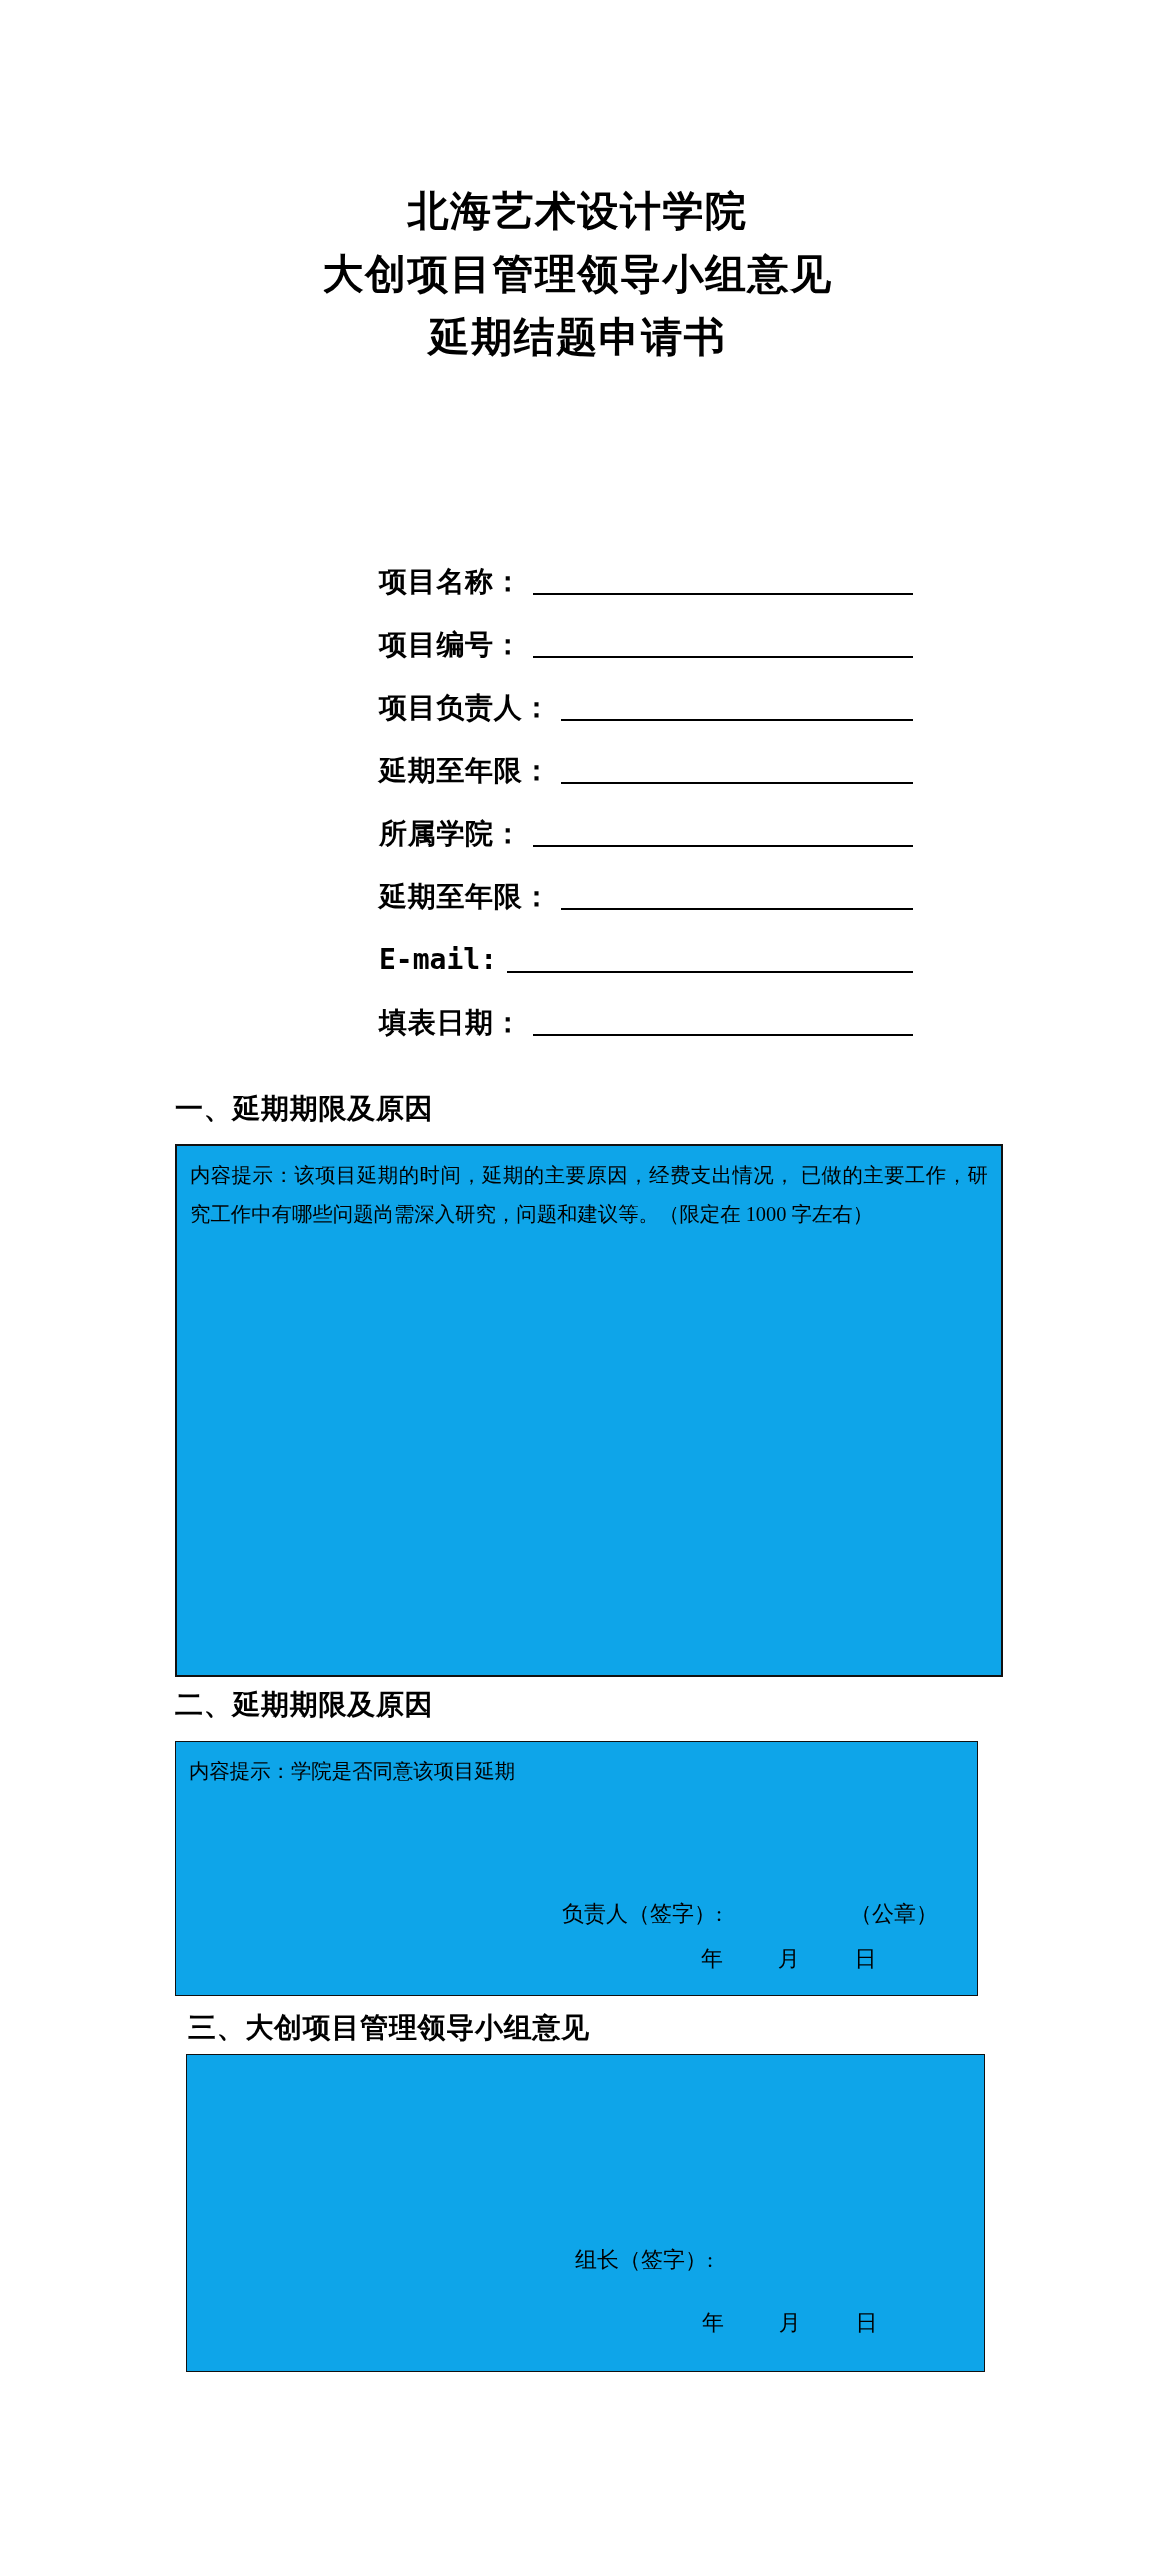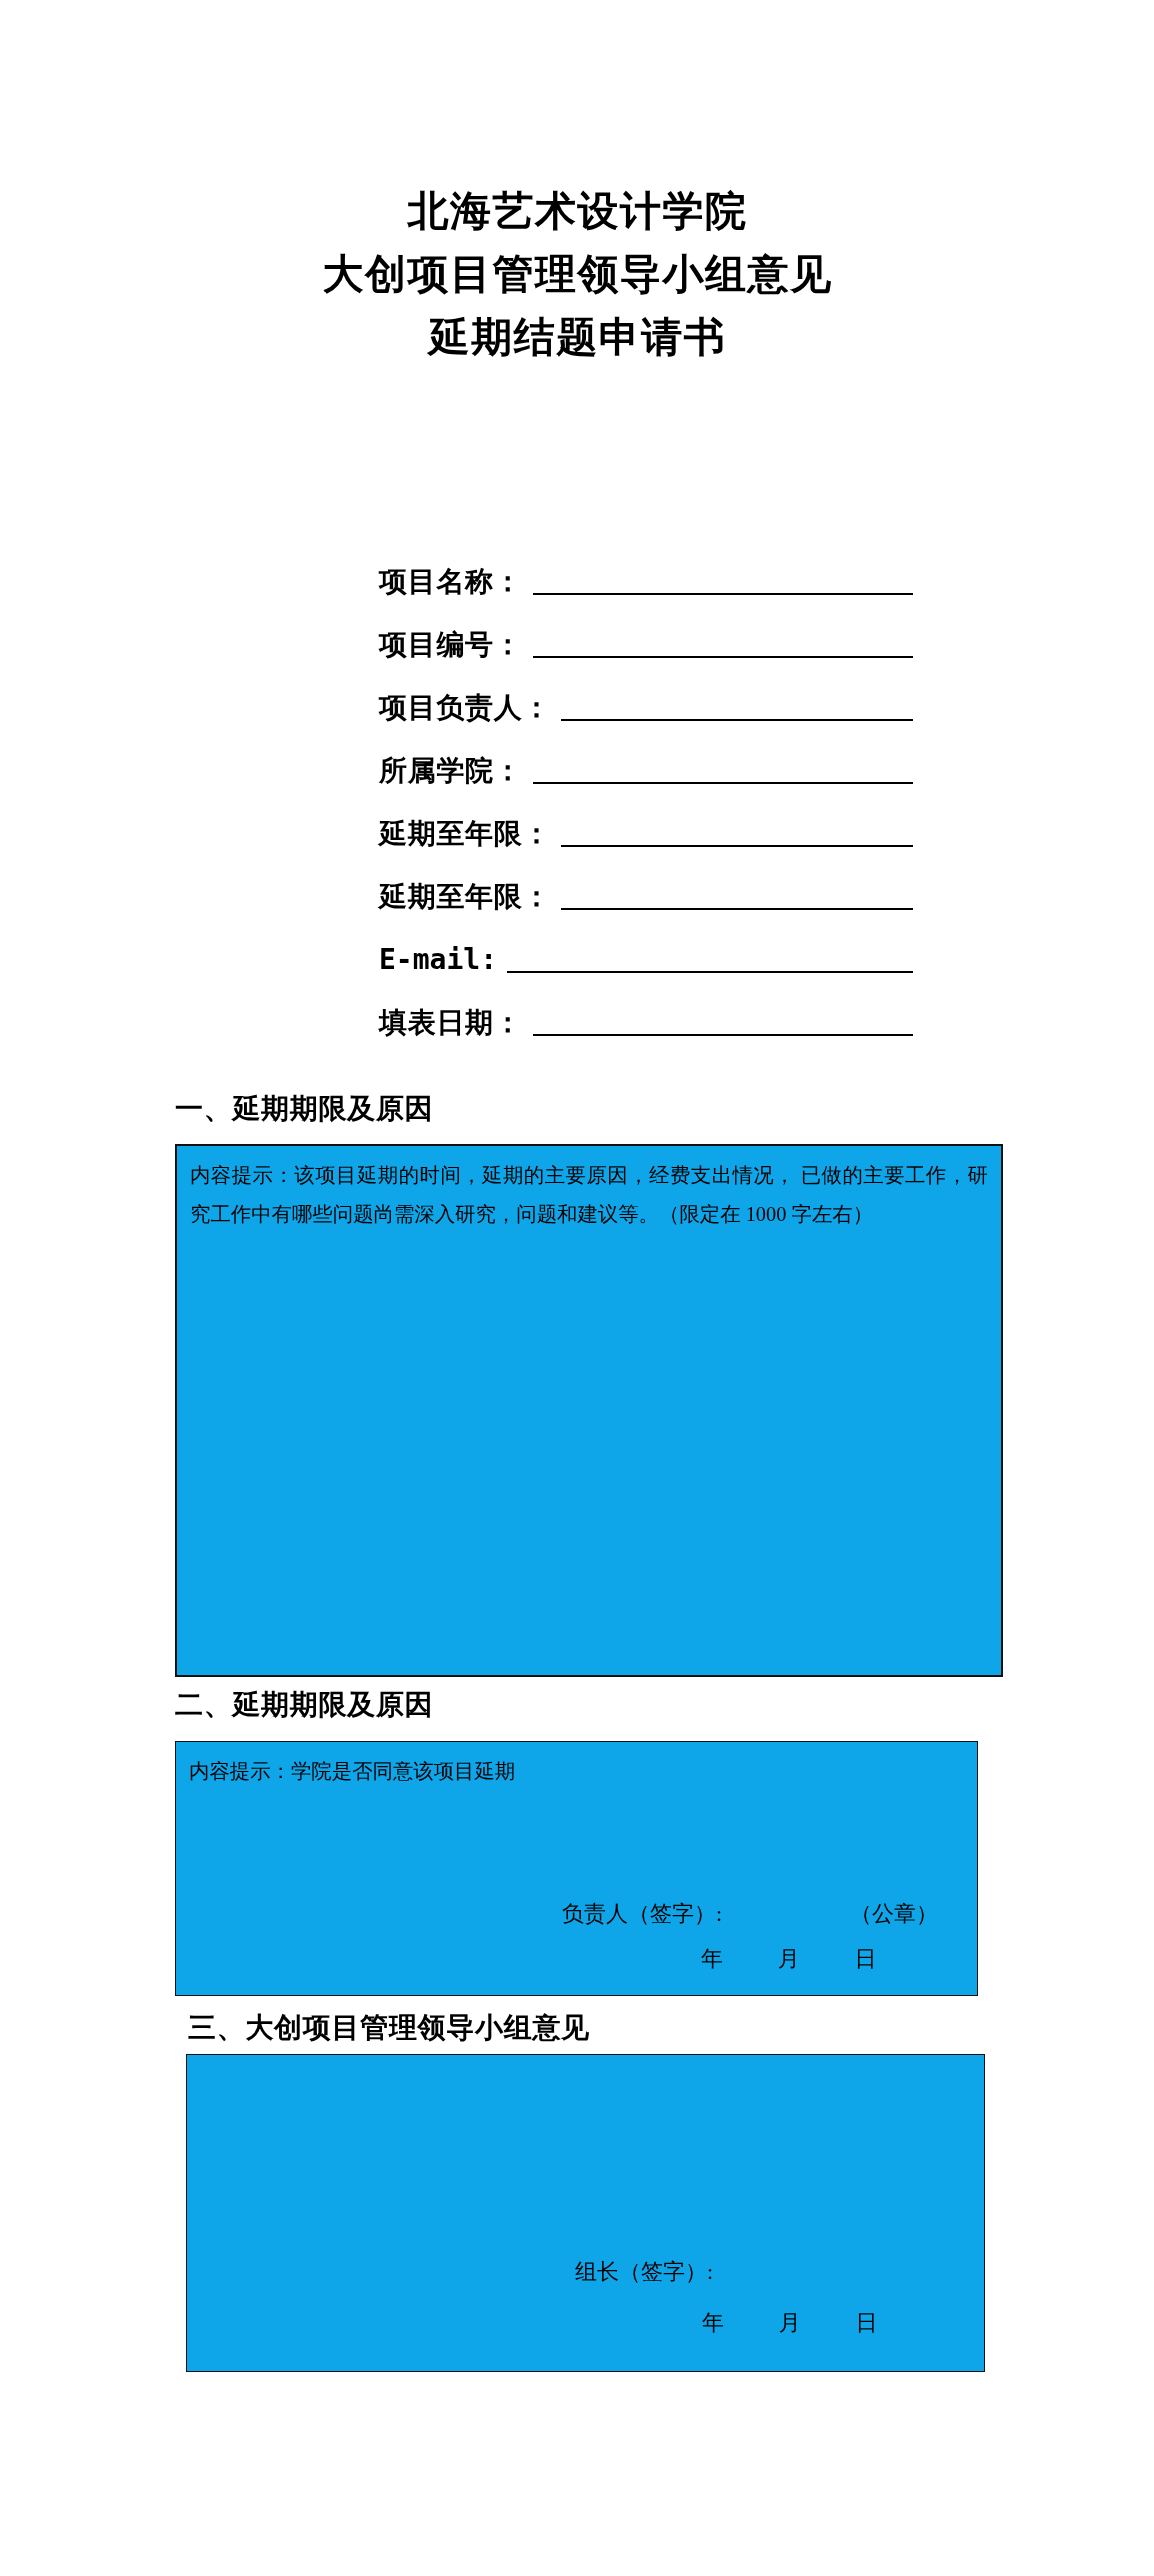--- a/index.html
+++ b/index.html
@@ -64,21 +64,21 @@
     font-size:20.4px;line-height:39px;
     text-align:justify;
   }
   
   .sign-row{
     position:absolute;display:flex;justify-content:space-between;
     font-family:"Liberation Serif", serif;
     font-size:22px;line-height:25px;white-space:nowrap;
   }
   #box2 .sign-row{left:386px;right:39px;top:159px;}
-  #box3 .sign-row{left:388px;right:189px;top:204px;}
+  #box3 .sign-row{left:388px;right:189px;top:192px;}
   .date-row{
     position:absolute;
     font-family:"Liberation Serif", serif;
     font-size:22px;line-height:25px;letter-spacing:3.6px;white-space:pre;
   }
   #box2 .date-row{left:525px;top:204px;}
   #box3 .date-row{left:515px;top:255px;}
 </style>
 </head>
 <body>
@@ -98,25 +98,25 @@
     </div>
     <div class="field-row">
       <span class="field-label">项目编号：</span>
       <span class="field-line"></span>
     </div>
     <div class="field-row">
       <span class="field-label">项目负责人：</span>
       <span class="field-line"></span>
     </div>
     <div class="field-row">
-      <span class="field-label">所属学院：</span>
+      <span class="field-label">延期至年限：</span>
       <span class="field-line"></span>
     </div>
     <div class="field-row">
-      <span class="field-label">延期至年限：</span>
+      <span class="field-label">所属学院：</span>
       <span class="field-line"></span>
     </div>
     <div class="field-row">
       <span class="field-label">延期至年限：</span>
       <span class="field-line"></span>
     </div>
     <div class="field-row">
       <span class="field-label latin">E-mail:</span>
       <span class="field-line"></span>
     </div>

